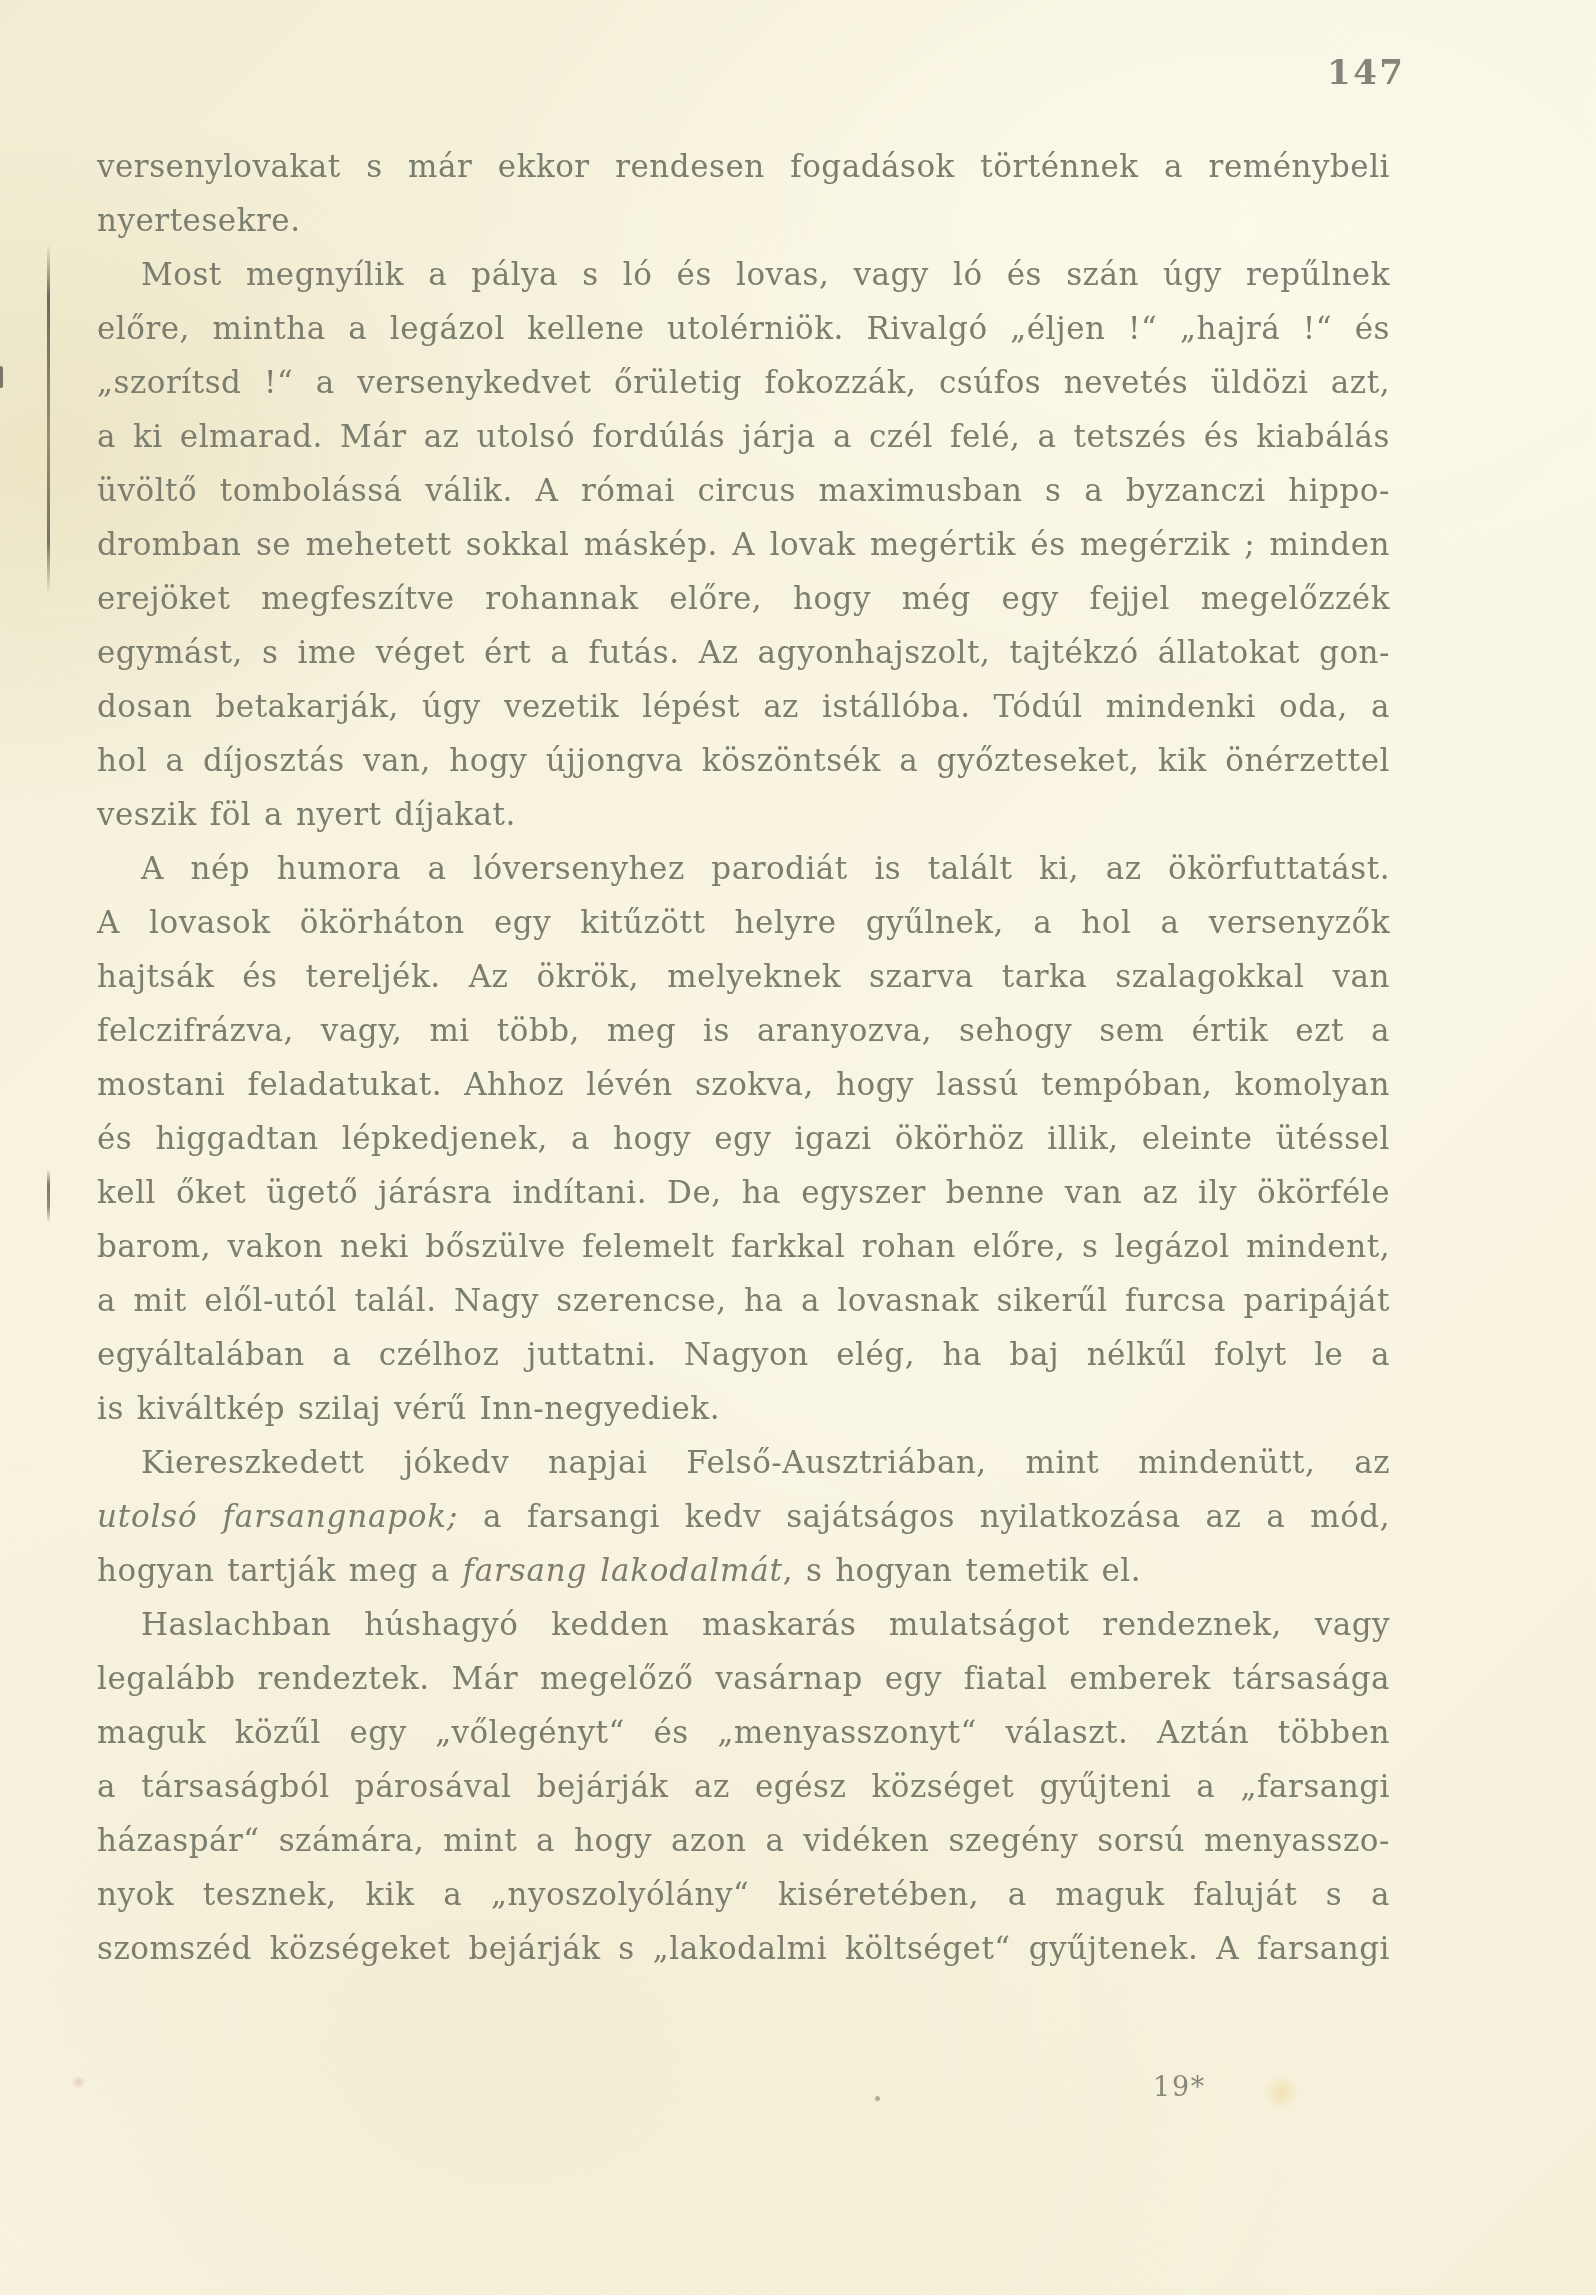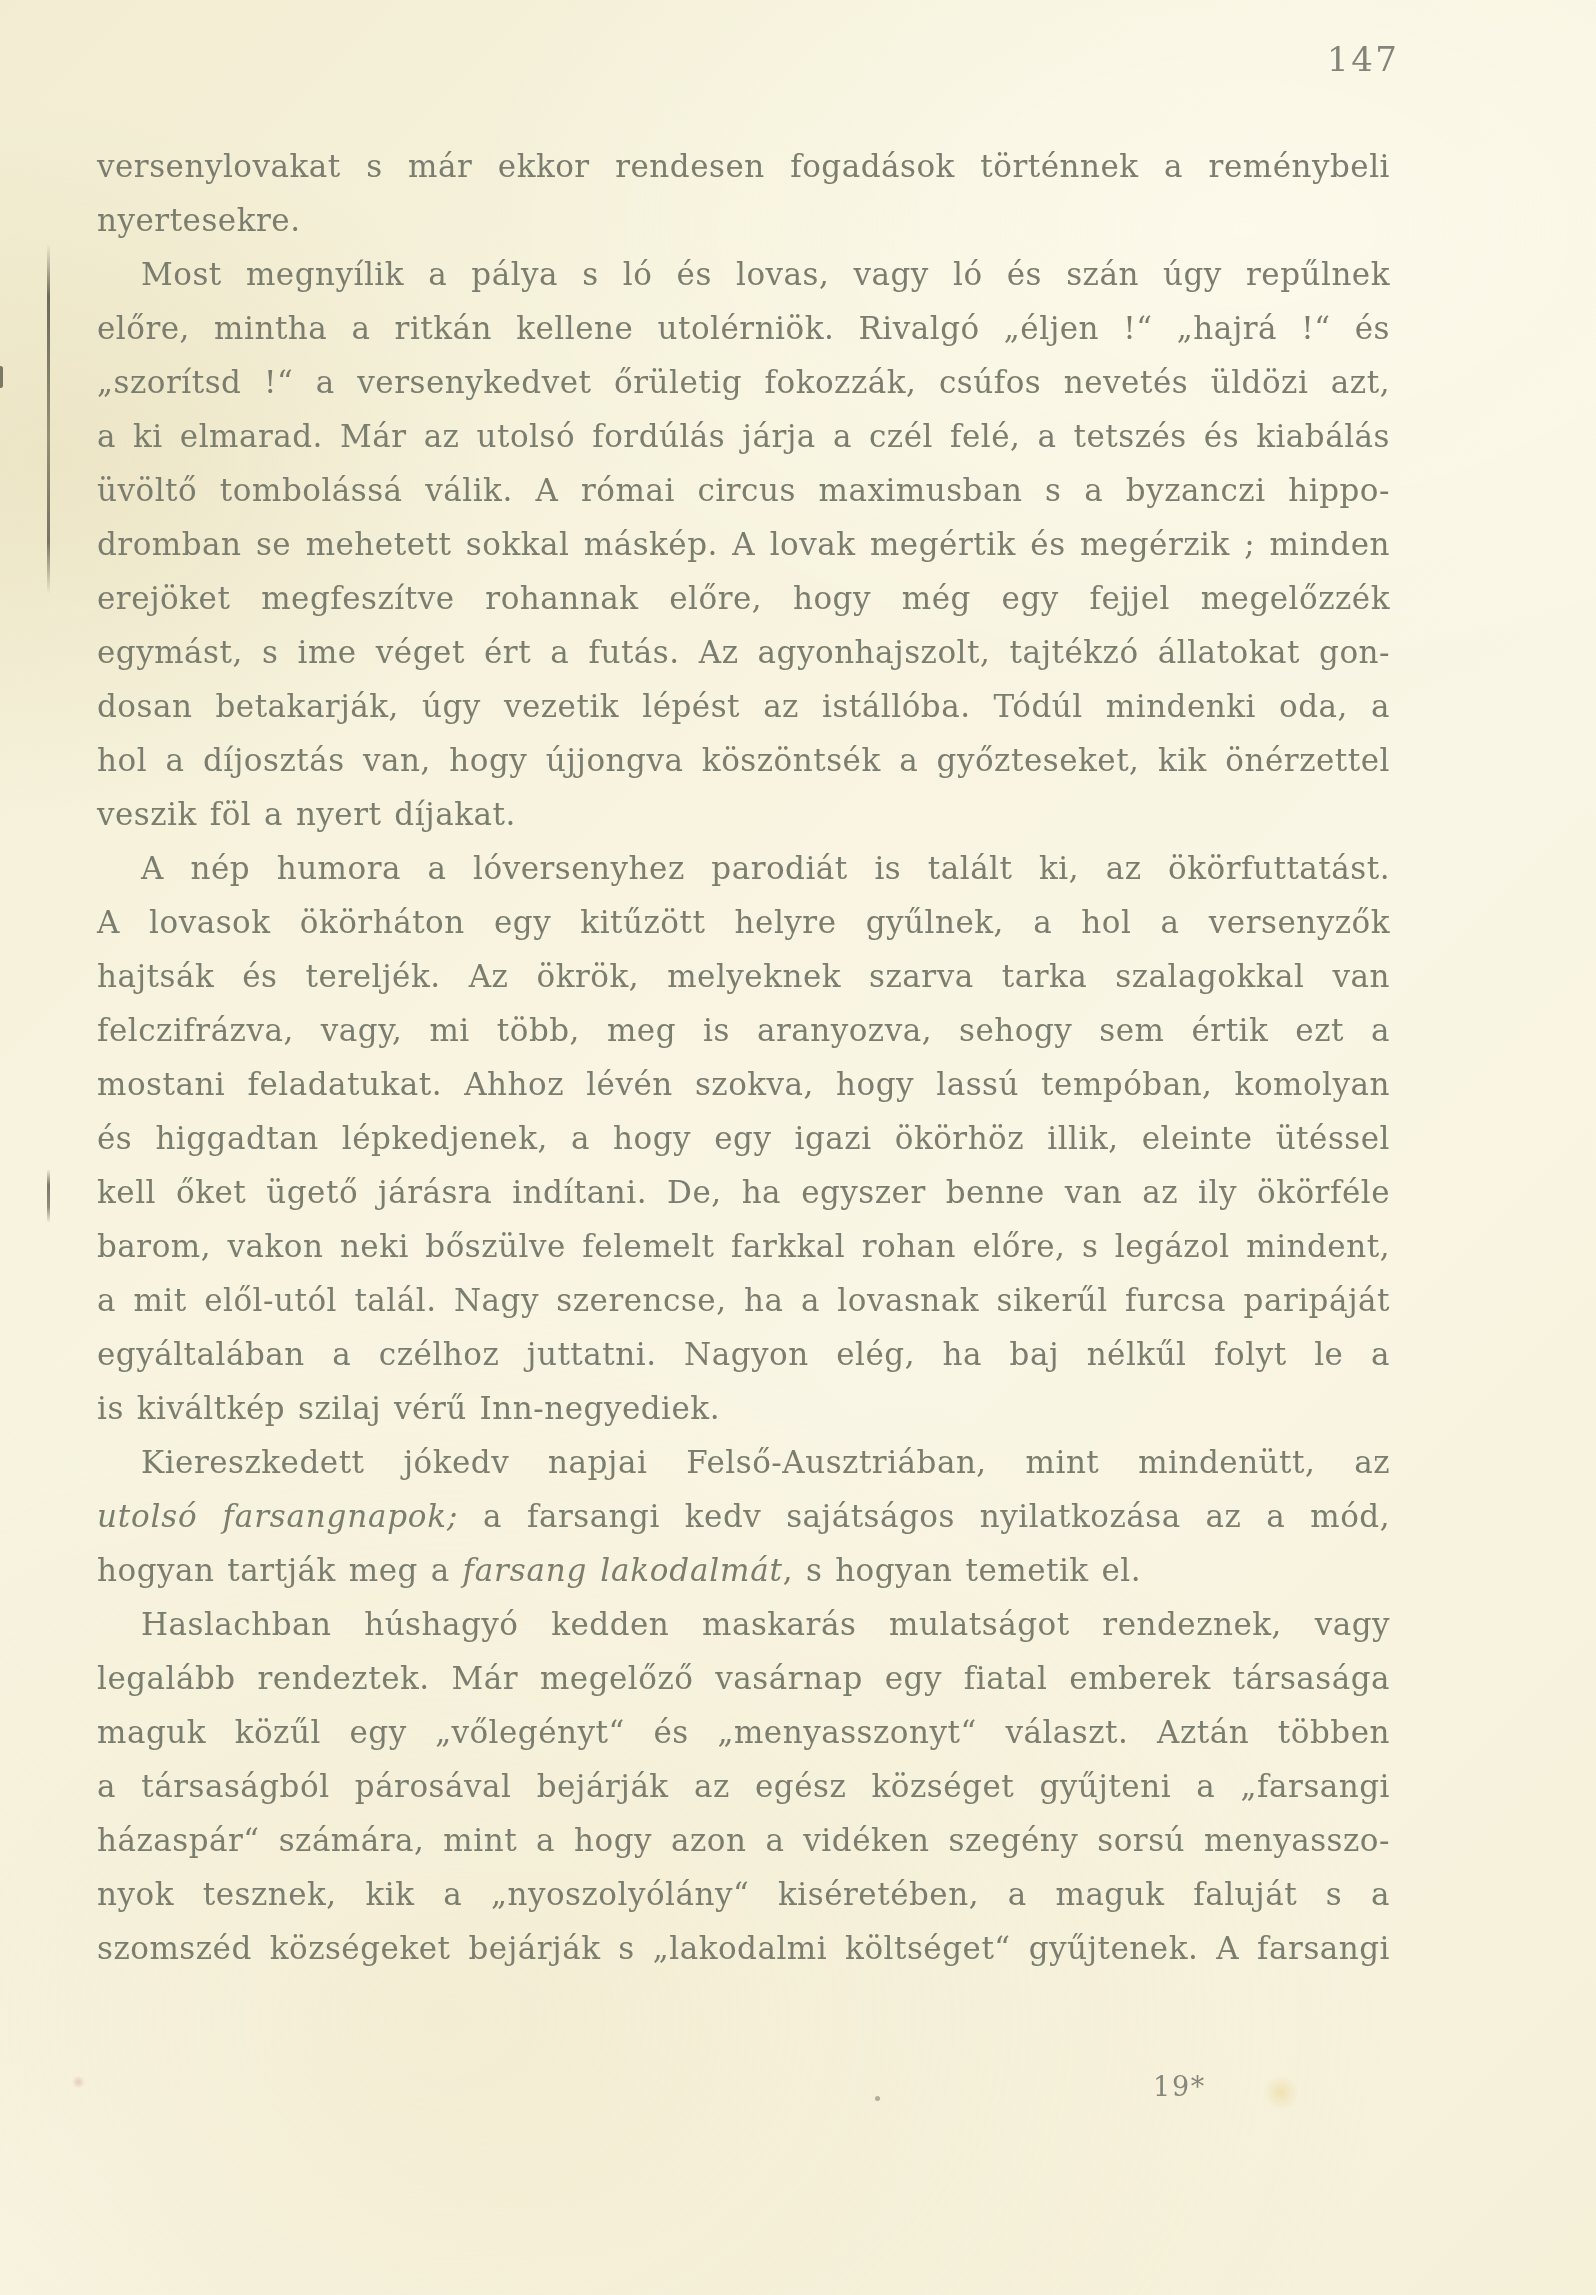--- a/index.html
+++ b/index.html
@@ -7,22 +7,22 @@
     width:1597px;height:2295px;position:relative;overflow:hidden;
     font-family:"DejaVu Serif","Liberation Serif",serif;
     background:
       radial-gradient(ellipse 1255px 753px at 78% 10%, rgba(255,253,242,.60), transparent 62%),
       radial-gradient(ellipse 1422px 1088px at 28% 88%, rgba(234,224,186,.38), transparent 66%),
       radial-gradient(ellipse 753px 586px at 3% 20%, rgba(226,216,176,.45), transparent 60%),
       linear-gradient(135deg,#f2edd2 0%,#f7f3de 30%,#faf6e5 58%,#f5f0d8 100%);
   }
   .page{position:absolute;inset:0;}
   .page-number{
-    position:absolute;left:1327px;top:39px;width:67px;
-    font-size:34px;color:#83857a;letter-spacing:2.5px;
+    position:absolute;left:1327px;top:52px;width:67px;
+    font-size:34px;color:#83857a;letter-spacing:2.5px;font-weight:bold;
   }
   .text-block{
     position:absolute;left:97px;top:139px;width:1293px;
     font-size:31px;color:#7b7e6f;letter-spacing:0.5px;word-spacing:2.5px;
   }
   .line{height:54px;line-height:54px;white-space:nowrap;}
   .line.just{white-space:normal;text-align:justify;text-align-last:justify;}
   .line.rag{text-align:left;}
   .line.ind{text-indent:44px;}
   .it{font-style:italic;letter-spacing:0.8px;}
@@ -60,21 +60,21 @@
 </style>
 </head>
 <body>
 
 <div class="page">
   <div class="page-number">147</div>
   <div class="text-block">
       <div class="line just"><span>versenylovakat s már ekkor rendesen fogadások történnek a reménybeli</span></div>
       <div class="line rag"><span>nyertesekre.</span></div>
       <div class="line just ind"><span>Most megnyílik a pálya s ló és lovas, vagy ló és szán úgy repűlnek</span></div>
-      <div class="line just"><span>előre, mintha a ritkán kellene utolérniök. Rivalgó „éljen !“ „hajrá !“ és</span></div>
+      <div class="line just"><span>előre, mintha a legázol kellene utolérniök. Rivalgó „éljen !“ „hajrá !“ és</span></div>
       <div class="line just"><span>„szorítsd !“ a versenykedvet őrületig fokozzák, csúfos nevetés üldözi azt,</span></div>
       <div class="line just"><span>a ki elmarad. Már az utolsó fordúlás járja a czél felé, a tetszés és kiabálás</span></div>
       <div class="line just"><span>üvöltő tombolássá válik. A római circus maximusban s a byzanczi hippo-</span></div>
       <div class="line just"><span>dromban se mehetett sokkal máskép. A lovak megértik és megérzik ; minden</span></div>
       <div class="line just"><span>erejöket megfeszítve rohannak előre, hogy még egy fejjel megelőzzék</span></div>
       <div class="line just"><span>egymást, s ime véget ért a futás. Az agyonhajszolt, tajtékzó állatokat gon-</span></div>
       <div class="line just"><span>dosan betakarják, úgy vezetik lépést az istállóba. Tódúl mindenki oda, a</span></div>
       <div class="line just"><span>hol a díjosztás van, hogy újjongva köszöntsék a győzteseket, kik önérzettel</span></div>
       <div class="line rag"><span>veszik föl a nyert díjakat.</span></div>
       <div class="line just ind"><span>A nép humora a lóversenyhez parodiát is talált ki, az ökörfuttatást.</span></div>

